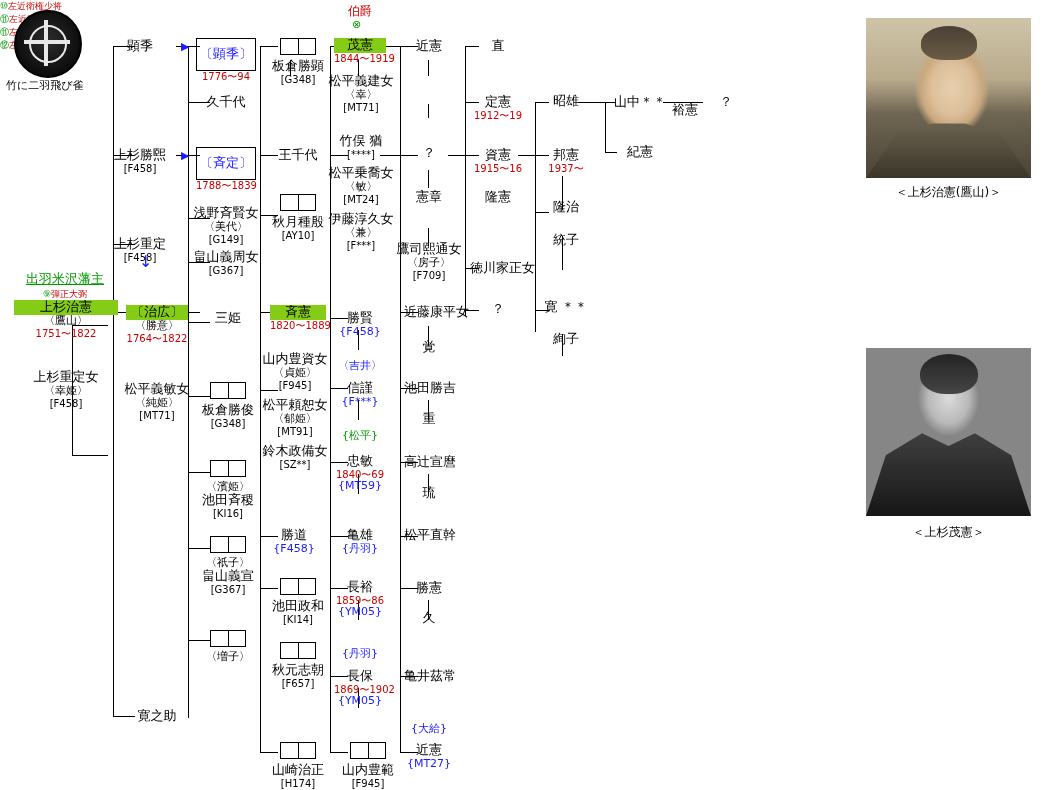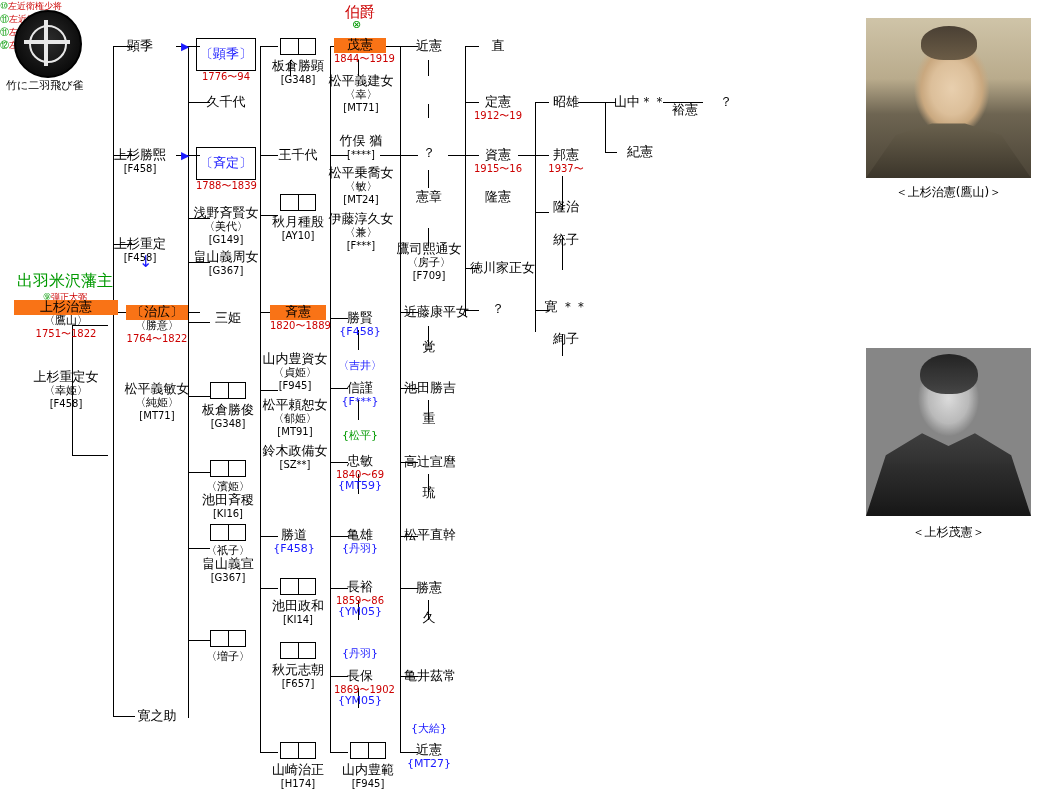--- a/index.html
+++ b/index.html
@@ -23,35 +23,35 @@
     line-height: 1.15;
     white-space: nowrap;
   }
   .nm { font-size: 13px; color: #000; }
   .nm.blue { color: #1a1aff; }
   .nm.boxed {
     border: 1px solid #000;
     padding: 8px 3px;
   }
   .hl {
-    background: #f97316;
+    background: #84cc16;
     padding: 0 2px;
   }
   .dates { font-size: 10px; color: #cc0000; }
   .code { font-size: 10px; color: #000; }
   .codeb { font-size: 11px; color: #1a1aff; }
   .codeg { font-size: 11px; color: #009900; }
   .alias { font-size: 11px; color: #000; }
   .rank {
     font-size: 9px;
     color: #cc0000;
     white-space: nowrap;
   }
   .rank .cir { color: #009900; font-size: 9px; }
-  .peer { font-size: 15px; color: #cc0000; }
+  .peer { font-size: 12px; color: #cc0000; }
   .green { color: #009900; }
   .empty-box {
     width: 34px; height: 15px;
     border: 1px solid #000;
     display: inline-block;
     position: relative;
   }
   .empty-box::after {
     content: "";
     position: absolute;
@@ -158,21 +158,21 @@
 </div>
 <div class="crest-label" style="left:6px; top:78px;">竹に二羽飛び雀</div>
 
 <div class="portrait p1" style="left:866px; top:18px; width:165px; height:160px;"></div>
 <div class="photo-cap abs" style="left:866px; top:184px; width:165px;">＜上杉治憲(鷹山)＞</div>
 
 <div class="portrait p2" style="left:866px; top:348px; width:165px; height:168px;"></div>
 <div class="photo-cap abs" style="left:866px; top:524px; width:165px;font-family:Liberation Serif, serif;">＜上杉茂憲＞</div>
 
 <div class="node" style="left:10px; top:272px; width:110px;">
-  <div class="nm" style="font-size:16px; color:#009900;">出羽米沢藩主</div>
+  <div class="nm" style="font-size:13px; color:#009900;text-decoration:underline;">出羽米沢藩主</div>
   <div class="rank" style="margin-top:2px;">
     <span class="cir">⑨</span><span>弾正大弼</span>
   </div>
 </div>
 
 <div class="ln lnv" style="left:72px; top:325px; height:130px;"></div>
 <div class="ln lnh" style="left:72px; top:325px; width:36px;"></div>
 <div class="ln lnh" style="left:72px; top:455px; width:36px;"></div>
 <div class="ln lnh" style="left:108px; top:325px; width:0px;"></div>
 
@@ -351,21 +351,21 @@
   <div class="empty-box"></div>
   <div class="nm">板倉勝俊</div>
   <div class="code">[G348]</div>
 </div>
 <div class="node" style="left:196px; top:460px; width:64px;">
   <div class="empty-box"></div>
   <div class="alias">〈濱姫〉</div>
   <div class="nm">池田斉稷</div>
   <div class="code">[KI16]</div>
 </div>
-<div class="node" style="left:196px; top:524px; width:64px;">
+<div class="node" style="left:196px; top:536px; width:64px;">
   <div class="empty-box"></div>
   <div class="alias">〈祇子〉</div>
   <div class="nm">畠山義宣</div>
   <div class="code">[G367]</div>
 </div>
 <div class="node" style="left:196px; top:630px; width:64px;">
   <div class="empty-box"></div>
   <div class="alias">〈増子〉</div>
 </div>
 
@@ -571,21 +571,21 @@
   <div class="code"></div>
 </div>
 <div class="node" style="left:470px; top:261px; width:56px;">
   <div class="nm">徳川家正女</div>
 </div>
 <div class="node" style="left:470px; top:302px; width:56px;">
   <div class="nm">？</div>
   <div class="codeb"></div>
 </div>
 
-<div class="node" style="left:538px; top:95px; width:56px;">
+<div class="node" style="left:538px; top:95px; width:56px;font-family:Liberation Mono, monospace;">
   <div class="nm">昭雄</div>
   <div class="dates"></div>
 </div>
 <div class="node" style="left:538px; top:148px; width:56px;">
   <div class="nm">邦憲</div>
   <div class="dates">1937〜</div>
 </div>
 <div class="node" style="left:538px; top:200px; width:56px;">
   <div class="nm">隆治</div>
 </div>

